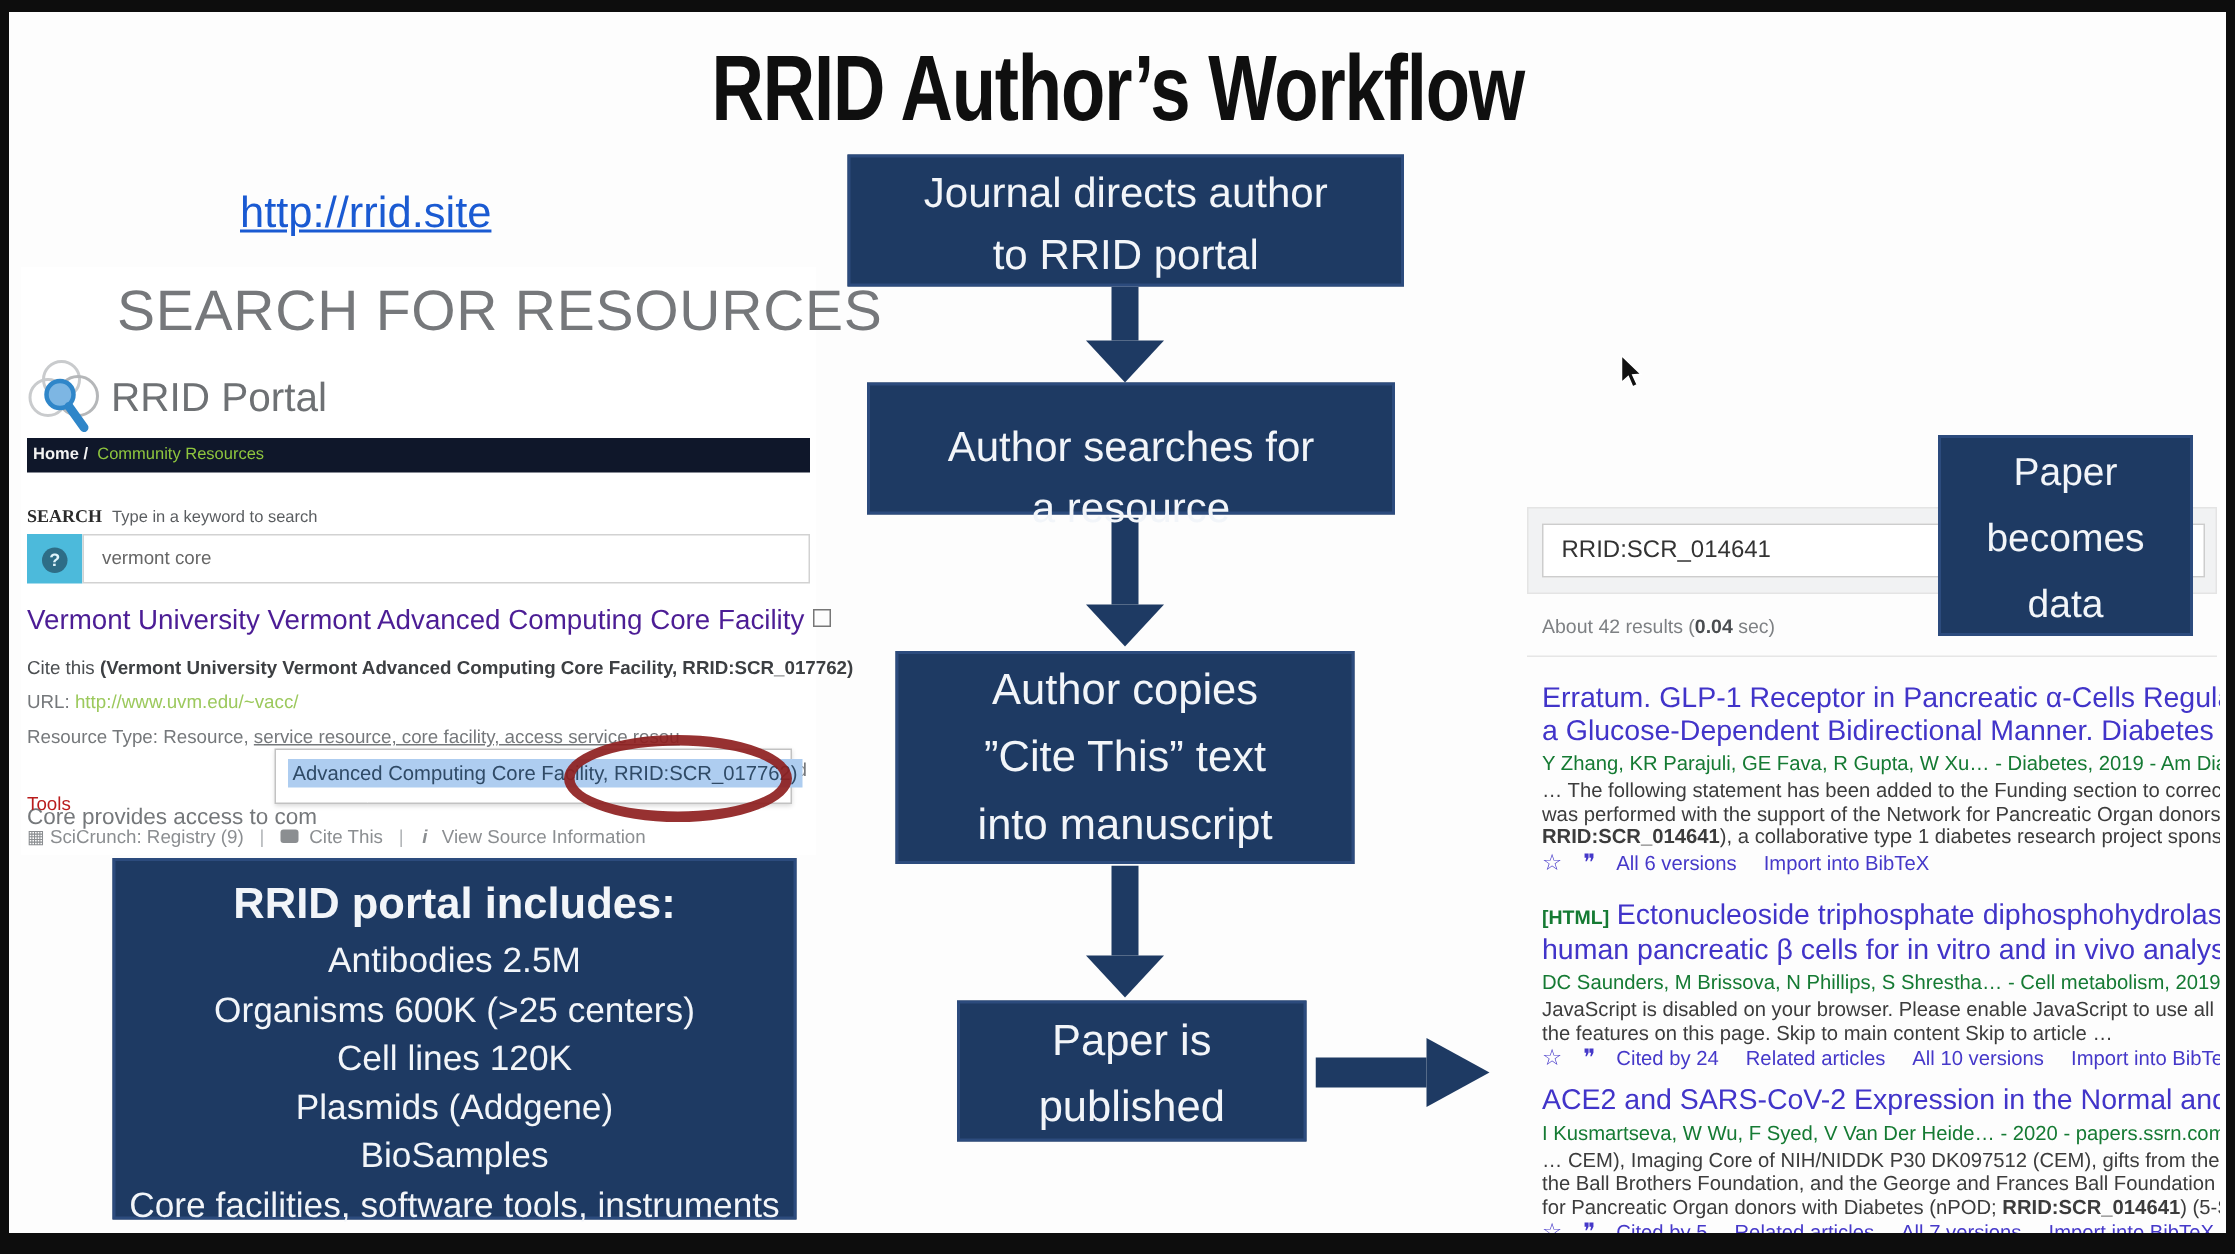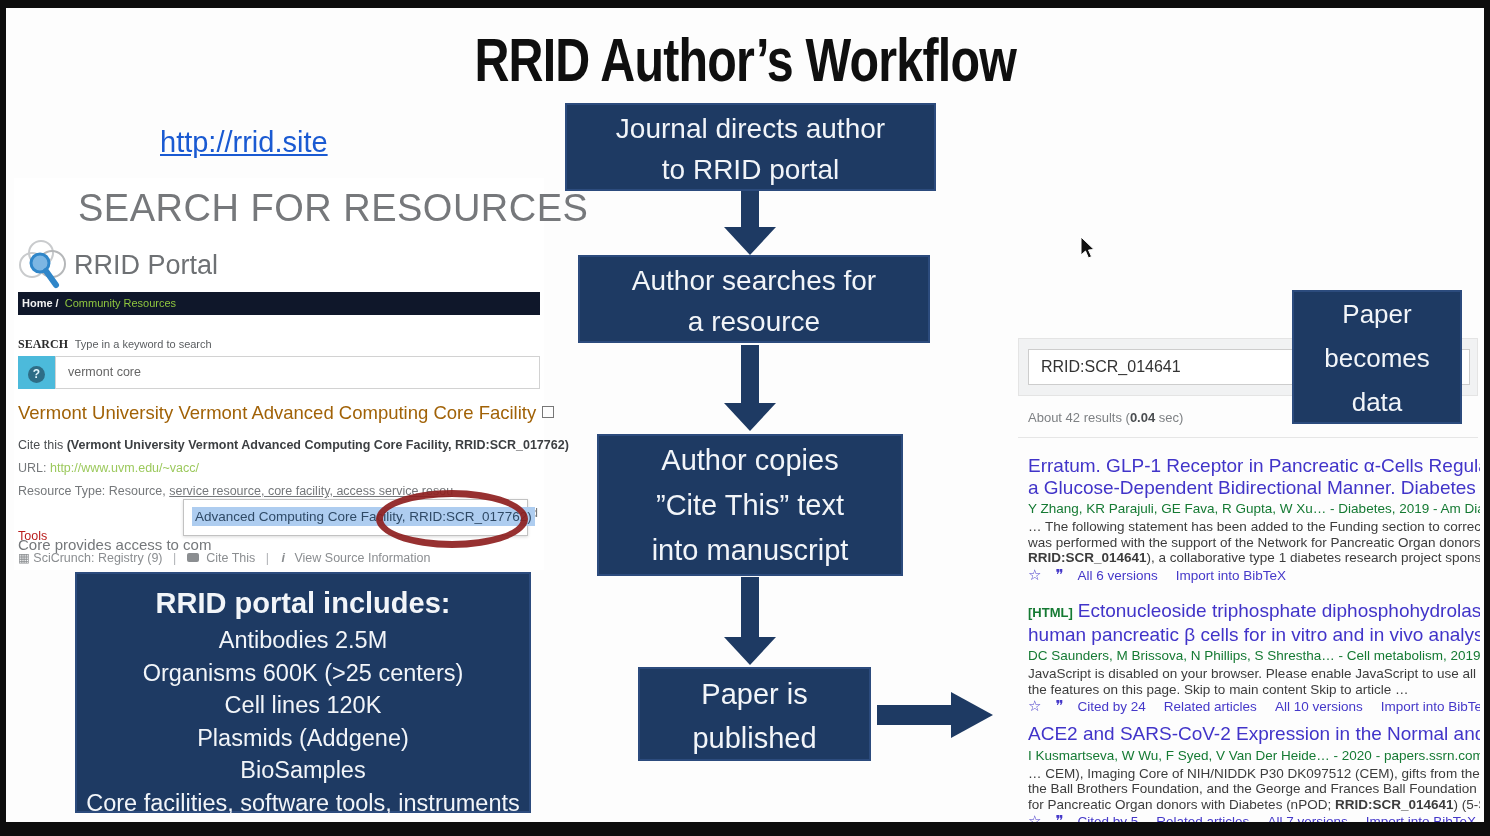--- a/index.html
+++ b/index.html
@@ -29,21 +29,21 @@
   .search-label-row { left:18px; top:337px; font-size:12px; color:#2b2b2b; }
   .search-label-row b { font-weight:700;font-family:Liberation Serif, serif; }
   .search-label-row .hint { font-weight:400; color:#5a5d60; font-size:11px; }
   .search-row { left:18px; top:356px; width:522px; height:33px; }
   .search-icon-box { position:absolute; left:0; top:0; width:37px; height:33px; background:#4cbadb;
                      color:#fff; text-align:center; line-height:33px; font-size:15px; font-weight:700; }
   .search-icon-box .qmark { display:inline-block; width:17px; height:17px; border-radius:50%;
                      background:#2e6d86; color:#dff4fb; font-size:12px; line-height:17px; }
   .search-input { position:absolute; left:37px; top:0; width:485px; height:33px; background:#fff;
                   border:1px solid #d2d2d2; font-size:12.5px; color:#666; line-height:31px; padding-left:12px; }
-  .result-heading { left:18px; top:402px; font-size:18.5px; color:#a16207; }
+  .result-heading { left:18px; top:402px; font-size:18.5px; color:#4c1d95; }
   .checkbox-glyph { display:inline-block; width:12px; height:12px; border:1.5px solid #777;
                     margin-left:6px; vertical-align:1px; }
   .cite-line { left:18px; top:438px; font-size:12.5px; color:#4b4e51; }
   .cite-line b { color:#3c3f42; }
   .url-line { left:18px; top:461px; font-size:12.5px; color:#75787b; }
   .url-line .green-link { color:#9cc95d; }
   .rtype-line { left:18px; top:484px; font-size:12.5px; color:#75787b; }
   .rtype-line .u { text-decoration:underline; }
   .desc-line { left:18px; top:536px; font-size:15px; color:#75787b; }
   .desc-tail { left:531px; top:506px; font-size:12.5px; color:#75787b; }
@@ -66,21 +66,21 @@
                  z-index:5; opacity:0.92; }
 
   
   .navy { background:#1e3a63; color:#f2f5f9; border:2px solid #2c4b7d; text-align:center; }
   .includes-box { left:75px; top:572px; width:456px; height:241px; padding-top:8px; }
   .includes-title { font-size:29px; font-weight:700; line-height:42px;text-align:center; }
   .includes-item { font-size:23.5px; line-height:32.5px; }
   .flow-box { z-index:3; }
   .flow-line { white-space:nowrap; }
   .box1 { left:565px; top:103px; width:371px; height:88px; font-size:28px; line-height:41px; padding-top:3px; }
-  .box2 { left:578px; top:255px; width:352px; height:88px; font-size:28px; line-height:41px; padding-top:3px; }
+  .box2 { left:578px; top:255px; width:352px; height:88px; font-size:28px; line-height:41px; padding-top:20px; }
   .box3 { left:597px; top:434px; width:306px; height:142px; font-size:29px; line-height:45px; padding-top:2px; }
   .box4 { left:638px; top:667px; width:233px; height:94px; font-size:29px; line-height:44px; padding-top:3px; }
   .callout-box { left:1292px; top:290px; width:170px; height:134px; font-size:26px; line-height:44px; z-index:6; }
   .arrow { z-index:2; }
 
   
   .scholar-bar { left:1018px; top:338px; width:460px; height:58px; background:#f1f2f3; border:1px solid #e4e4e4; }
   .scholar-input { left:1028px; top:349px; width:442px; height:36px; background:#fff; border:1px solid #cdcdcd;
                    font-size:16px; color:#333; line-height:34px; padding-left:12px; }
   .scholar-stats { left:1028px; top:410px; font-size:13px; color:#7e8184; }

